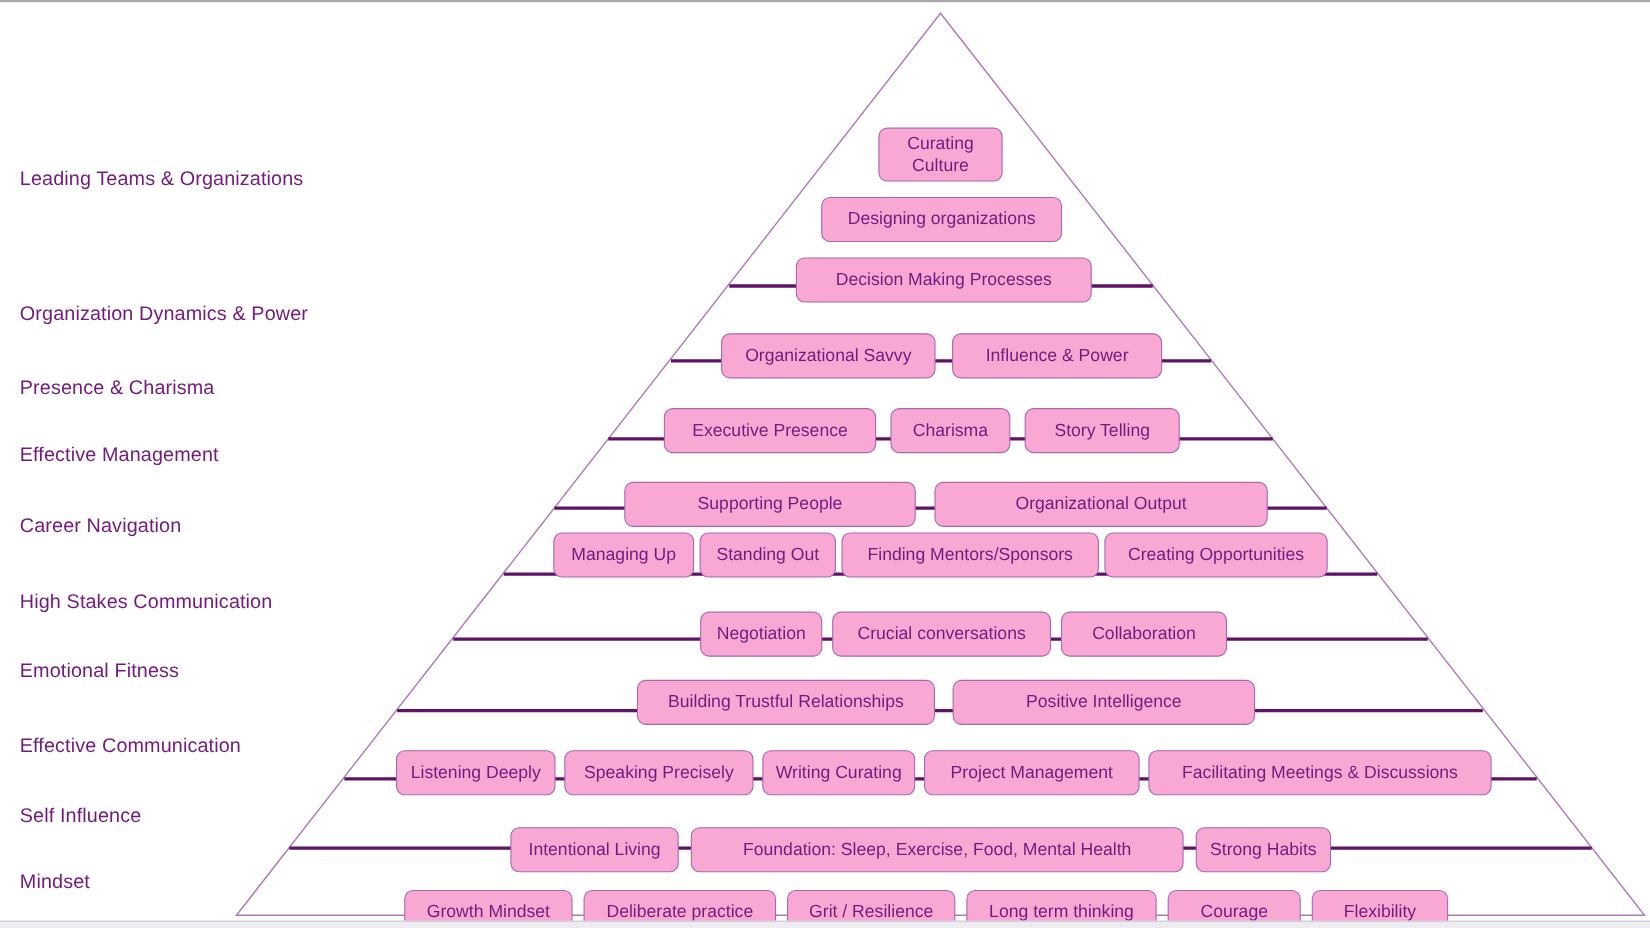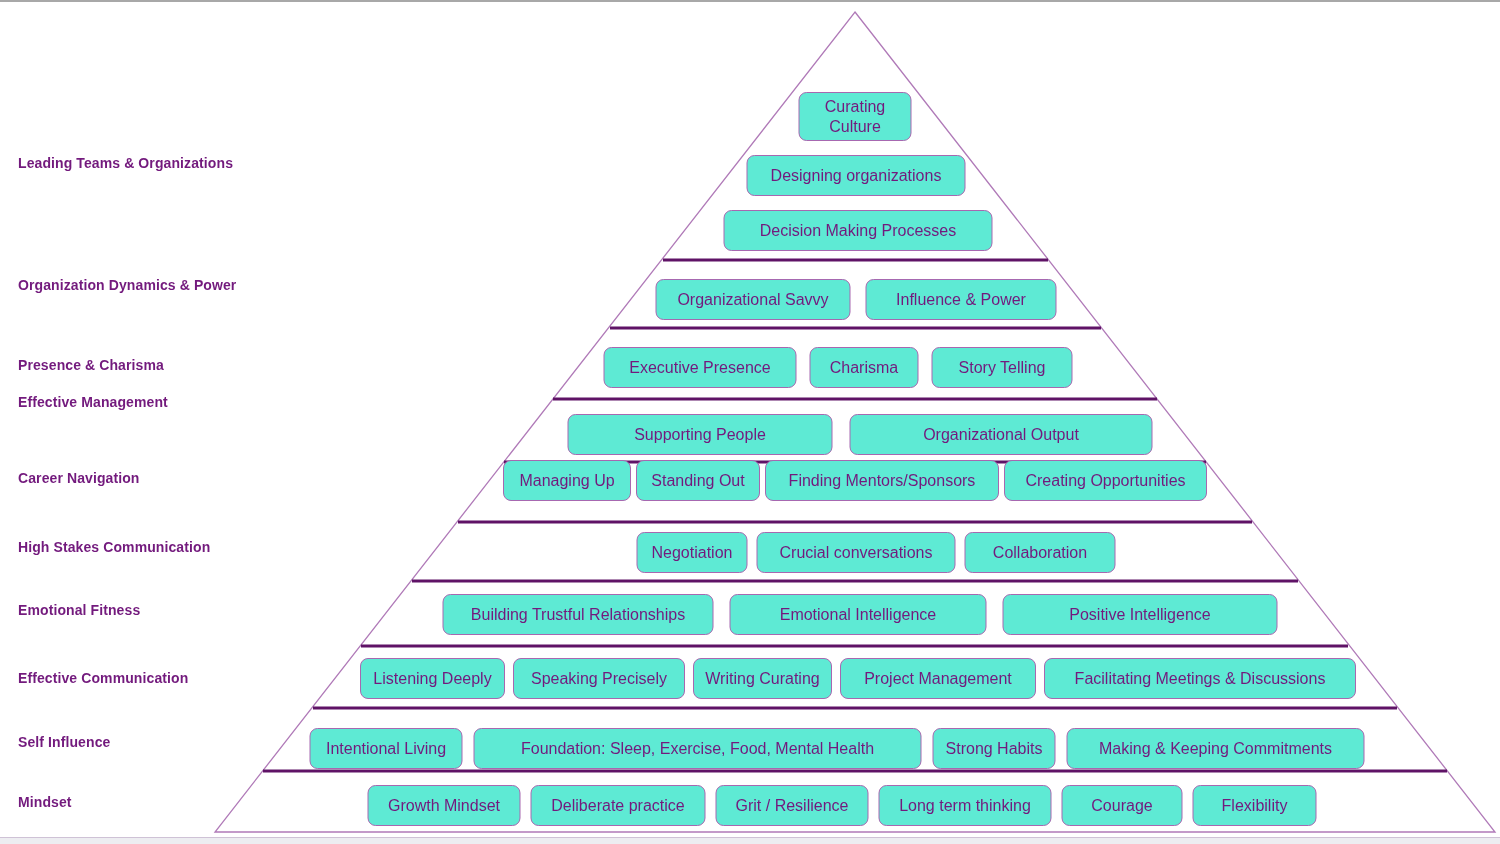--- a/index.html
+++ b/index.html
@@ -35,47 +35,48 @@
     stroke-width: 1.3;
   }
   .pyramid-svg .divider {
     stroke: #5f1366;
     stroke-width: 3;
   }
   .level-label {
     position: absolute;
     left: 18px;
     transform: translateY(-50%);
-    font-size: 14px;
-    font-weight: bold;
+    font-size: 18px;
+    font-weight: normal;
     color: #731a7d;
     letter-spacing: 0.1px;
     white-space: nowrap;
   }
   .row {
     position: absolute;
     display: flex;
     align-items: center;
     transform: translateX(-50%);
   }
   .skill {
     box-sizing: border-box;
     height: 41px;
-    background: #5eead4;
+    background: #f9a8d4;
     border: 1.5px solid #a768b0;
     border-radius: 8px;
     display: flex;
     align-items: center;
     justify-content: center;
     padding: 0 10px;
     font-size: 16px;
     font-weight: 500;
     color: #731a7d;
     white-space: nowrap;
     text-align: center;
+    margin-top: 24px;
   }
   .skill.two-line {
     height: 49px;
     width: 113px;
     white-space: normal;
     line-height: 1.25;
   }
 </style>
 </head>
 <body>
@@ -92,22 +93,22 @@
     <line class="divider" x1="504" y1="462" x2="1206" y2="462"></line>
     <line class="divider" x1="458" y1="522" x2="1252" y2="522"></line>
     <line class="divider" x1="412" y1="581" x2="1298" y2="581"></line>
     <line class="divider" x1="361" y1="646" x2="1348" y2="646"></line>
     <line class="divider" x1="313" y1="708" x2="1397" y2="708"></line>
     <line class="divider" x1="263" y1="771" x2="1447" y2="771"></line>
   </svg>
 
   <div class="level-label" style="top:163px">Leading Teams &amp; Organizations</div>
   <div class="level-label" style="top:285px">Organization Dynamics &amp; Power</div>
-  <div class="level-label" style="top:365px">Presence &amp; Charisma</div>
-  <div class="level-label" style="top:402px">Effective Management</div>
+  <div class="level-label" style="top:353px">Presence &amp; Charisma</div>
+  <div class="level-label" style="top:414px">Effective Management</div>
   <div class="level-label" style="top:478px">Career Navigation</div>
   <div class="level-label" style="top:547px">High Stakes Communication</div>
   <div class="level-label" style="top:610px">Emotional Fitness</div>
   <div class="level-label" style="top:678px">Effective Communication</div>
   <div class="level-label" style="top:742px">Self Influence</div>
   <div class="level-label" style="top:802px">Mindset</div>
 
   <div class="row" style="left:855px; top:92px">
     <div class="skill two-line">Curating Culture</div>
   </div>
@@ -142,37 +143,35 @@
   </div>
 
   <div class="row" style="left:876px; top:532px; gap:9px">
     <div class="skill" style="min-width:111px">Negotiation</div>
     <div class="skill" style="min-width:199px">Crucial conversations</div>
     <div class="skill" style="min-width:151px">Collaboration</div>
   </div>
 
   <div class="row" style="left:860px; top:594px; gap:16px">
     <div class="skill" style="min-width:271px">Building Trustful Relationships</div>
-    <div class="skill" style="min-width:257px">Emotional Intelligence</div>
     <div class="skill" style="min-width:275px">Positive Intelligence</div>
   </div>
 
   <div class="row" style="left:858px; top:658px; gap:8px">
     <div class="skill" style="min-width:145px">Listening Deeply</div>
     <div class="skill" style="min-width:172px">Speaking Precisely</div>
     <div class="skill" style="min-width:139px">Writing Curating</div>
     <div class="skill" style="min-width:196px">Project Management</div>
     <div class="skill" style="min-width:312px">Facilitating Meetings &amp; Discussions</div>
   </div>
 
   <div class="row" style="left:837px; top:728px; gap:11px">
     <div class="skill" style="min-width:153px">Intentional Living</div>
     <div class="skill" style="min-width:448px">Foundation: Sleep, Exercise, Food, Mental Health</div>
     <div class="skill" style="min-width:123px">Strong Habits</div>
-    <div class="skill" style="min-width:298px">Making &amp; Keeping Commitments</div>
   </div>
 
   <div class="row" style="left:842px; top:785px; gap:10px">
     <div class="skill" style="min-width:153px">Growth Mindset</div>
     <div class="skill" style="min-width:175px">Deliberate practice</div>
     <div class="skill" style="min-width:153px">Grit / Resilience</div>
     <div class="skill" style="min-width:173px">Long term thinking</div>
     <div class="skill" style="min-width:121px">Courage</div>
     <div class="skill" style="min-width:124px">Flexibility</div>
   </div>

